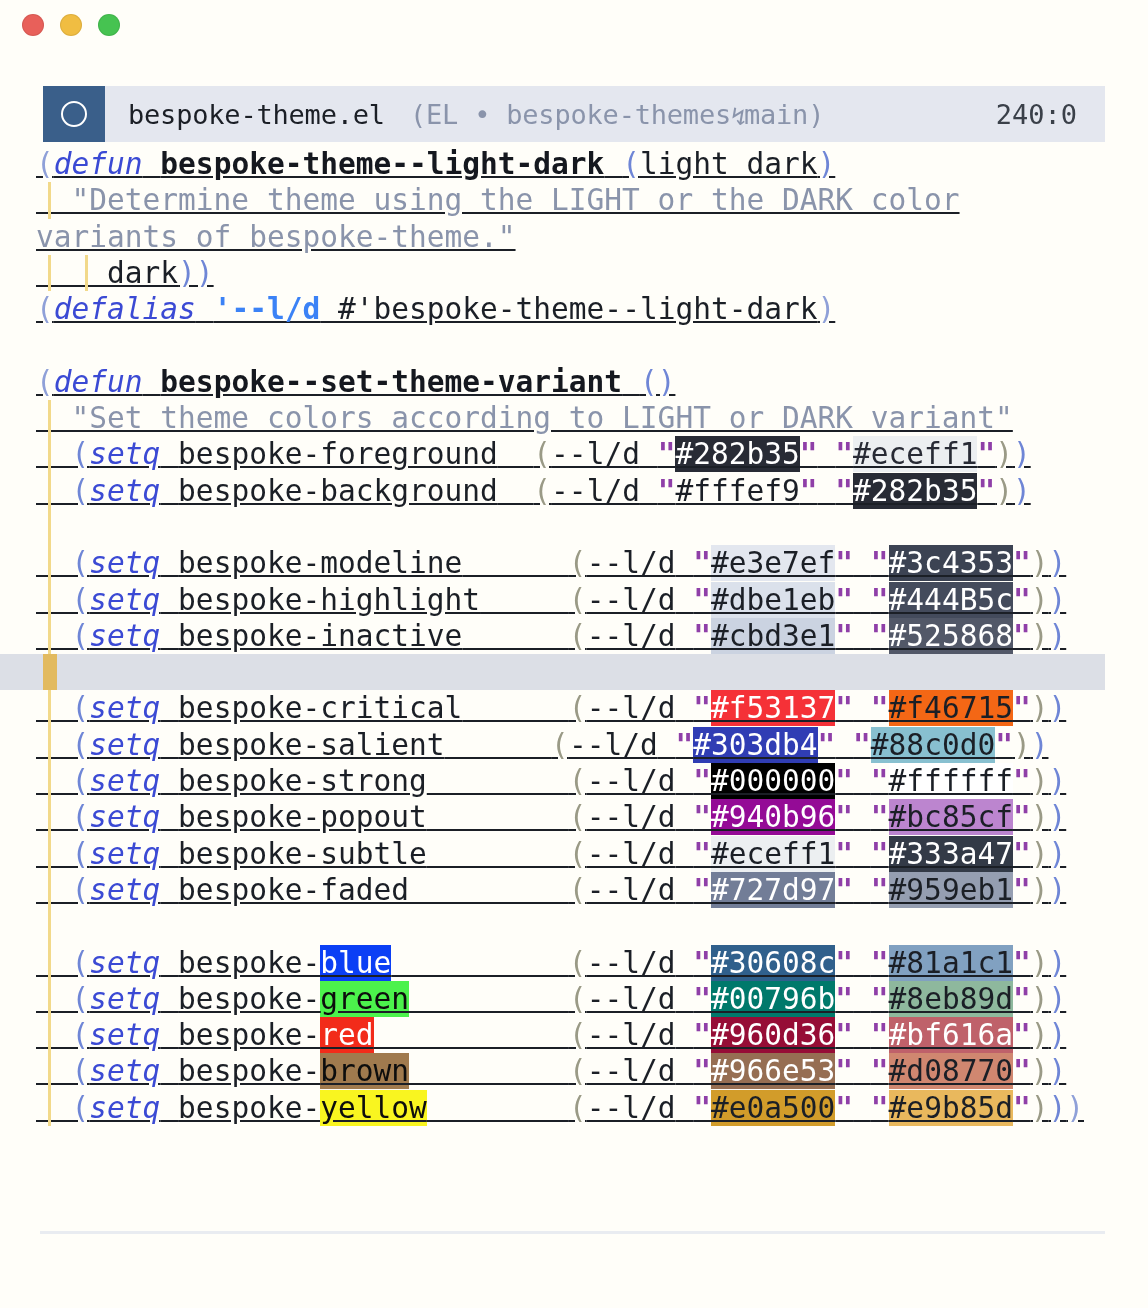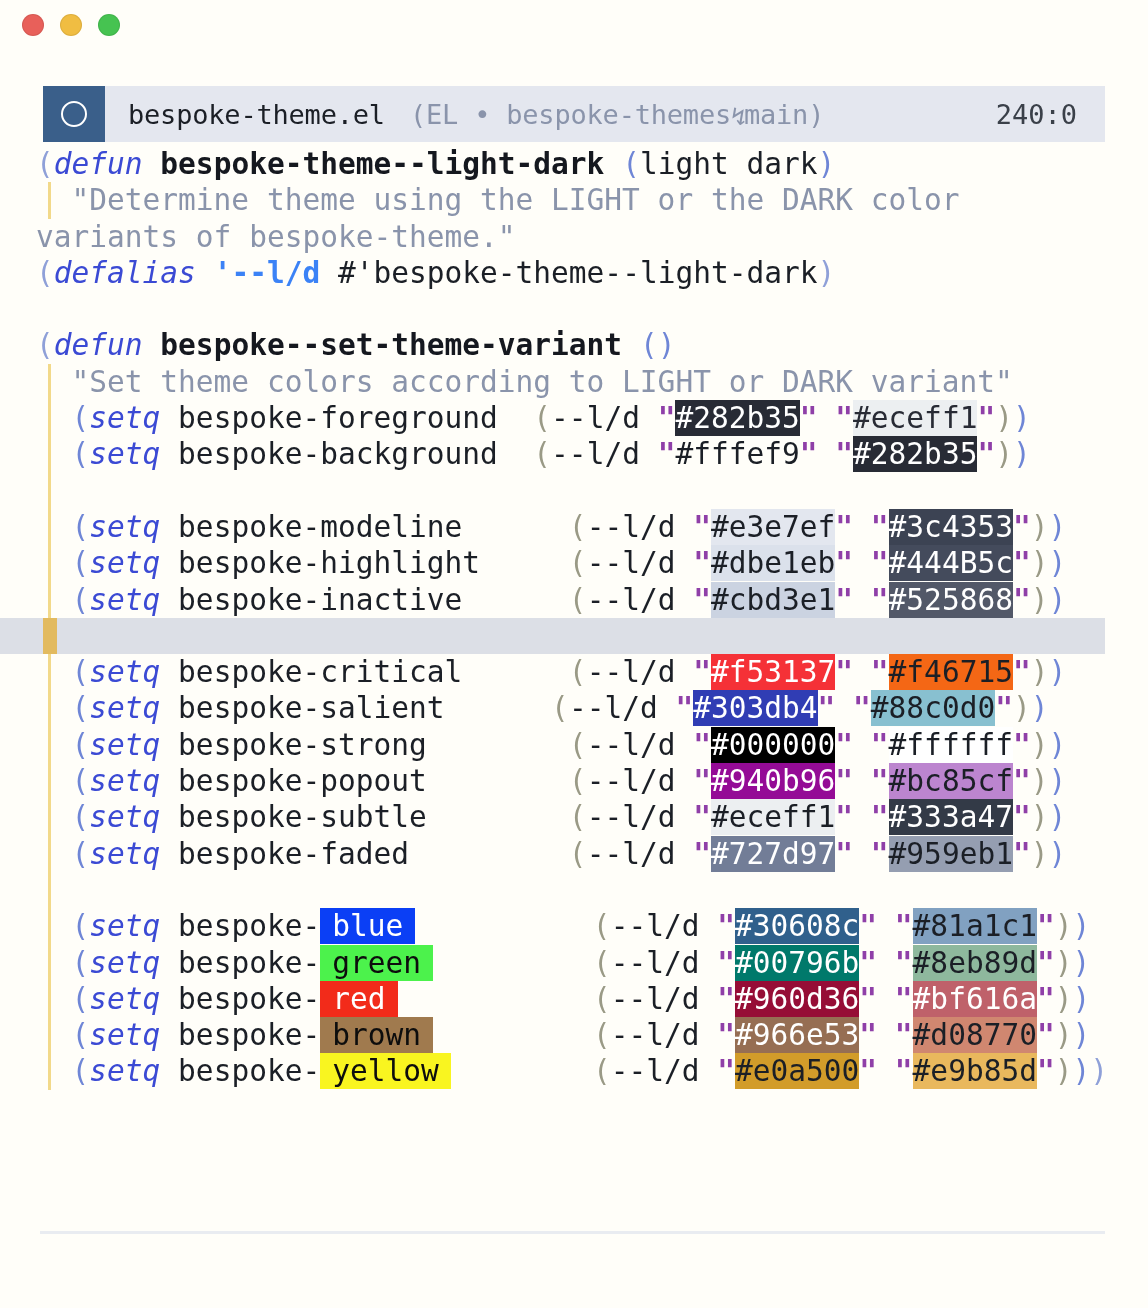--- a/index.html
+++ b/index.html
@@ -79,20 +79,21 @@
     width: 1148px; height: 1086px;
     font-size: 29.5px;
     line-height: 36.3px;
     color: #1b1f26;
   }
   .line {
     position: relative;
     height: 36.3px;
     white-space: pre;
     padding-left: 36px;
+    text-decoration: underline;
   }
   .line.current {
     background: #dcdfe6;
     width: 1105px;
   }
   
   .guide {
     position: absolute;
     width: 3px;
     background: #f2d98a;
@@ -114,21 +115,21 @@
   .p3      { color: #6f86d6; }
   .doc     { color: #8a94ab; }
   .plain   { color: #1b1f26; }
   .qt      { color: #8f3fa8; font-weight: bold; }
   .sym     { color: #3b82f6; font-weight: bold; }
 
   
   .hex { padding: 1px 0; }
 
   
-  .wchip { padding: 1px 12px; }
+  .wchip { padding: 1px 0; }
 
   
   #divider {
     position: absolute;
     left: 40px; top: 1231px;
     width: 1065px; height: 3px;
     background: #e9ecf1;
   }
 </style>
 </head>
@@ -150,20 +151,21 @@
       <span id="modeline-filename">bespoke-theme.el</span>
       <span id="modeline-meta"><span>(EL </span><span>•</span><span> bespoke-themes</span><span class="branch-glyph">↯</span><span>main</span><span>)</span></span>
     </div>
     <div id="modeline-pos">240:0</div>
   </div>
 
   <div id="buffer">
       <div class="line"><span class="p1">(</span><span class="kw">defun</span><span class="plain"> </span><span class="fname">bespoke-theme--light-dark</span><span class="plain"> </span><span class="p3">(</span><span class="plain">light dark</span><span class="p3">)</span></div>
       <div class="line"><div class="guide g1"></div><span class="doc">  "Determine theme using the LIGHT or the DARK color</span></div>
       <div class="line" style="padding-left: 36px;"><span class="doc">variants of bespoke-theme."</span></div>
+      <div class="line"><div class="guide g1"></div><div class="guide g2"></div><span class="plain">    dark</span><span class="p3">))</span></div>
       <div class="line"><span class="p1">(</span><span class="kw">defalias</span><span class="plain"> </span><span class="sym">'--l/d</span><span class="plain"> #'bespoke-theme--light-dark</span><span class="p1">)</span></div>
       <div class="line"></div>
       <div class="line"><span class="p1">(</span><span class="kw">defun</span><span class="plain"> </span><span class="fname">bespoke--set-theme-variant</span><span class="plain"> </span><span class="p3">()</span></div>
       <div class="line"><div class="guide g1"></div><span class="doc">  "Set theme colors according to LIGHT or DARK variant"</span></div>
       <div class="line"><div class="guide g1"></div><span class="p3">  (</span><span class="kw">setq</span><span class="plain"> </span><span class="plain">bespoke-foreground</span><span class="plain">  </span><span class="p2">(</span><span class="plain">--l/d</span><span class="plain"> </span><span class="qt">"</span><span class="hex" style="background:#282b35;color:#ffffff;">#282b35</span><span class="qt">"</span><span class="plain"> </span><span class="qt">"</span><span class="hex" style="background:#eceff1;color:#282b35;">#eceff1</span><span class="qt">"</span><span class="p2">)</span><span class="p3">)</span></div>
       <div class="line"><div class="guide g1"></div><span class="p3">  (</span><span class="kw">setq</span><span class="plain"> </span><span class="plain">bespoke-background</span><span class="plain">  </span><span class="p2">(</span><span class="plain">--l/d</span><span class="plain"> </span><span class="qt">"</span><span class="hex" style="background:transparent;color:#1b1f26;">#fffef9</span><span class="qt">"</span><span class="plain"> </span><span class="qt">"</span><span class="hex" style="background:#282b35;color:#ffffff;">#282b35</span><span class="qt">"</span><span class="p2">)</span><span class="p3">)</span></div>
       <div class="line"><div class="guide g1"></div></div>
       <div class="line"><div class="guide g1"></div><span class="p3">  (</span><span class="kw">setq</span><span class="plain"> </span><span class="plain">bespoke-modeline</span><span class="plain">      </span><span class="p2">(</span><span class="plain">--l/d</span><span class="plain"> </span><span class="qt">"</span><span class="hex" style="background:#e3e7ef;color:#1b1f26;">#e3e7ef</span><span class="qt">"</span><span class="plain"> </span><span class="qt">"</span><span class="hex" style="background:#3c4353;color:#ffffff;">#3c4353</span><span class="qt">"</span><span class="p2">)</span><span class="p3">)</span></div>
       <div class="line"><div class="guide g1"></div><span class="p3">  (</span><span class="kw">setq</span><span class="plain"> </span><span class="plain">bespoke-highlight</span><span class="plain">     </span><span class="p2">(</span><span class="plain">--l/d</span><span class="plain"> </span><span class="qt">"</span><span class="hex" style="background:#dbe1eb;color:#1b1f26;">#dbe1eb</span><span class="qt">"</span><span class="plain"> </span><span class="qt">"</span><span class="hex" style="background:#444B5c;color:#ffffff;">#444B5c</span><span class="qt">"</span><span class="p2">)</span><span class="p3">)</span></div>
       <div class="line"><div class="guide g1"></div><span class="p3">  (</span><span class="kw">setq</span><span class="plain"> </span><span class="plain">bespoke-inactive</span><span class="plain">      </span><span class="p2">(</span><span class="plain">--l/d</span><span class="plain"> </span><span class="qt">"</span><span class="hex" style="background:#cbd3e1;color:#1b1f26;">#cbd3e1</span><span class="qt">"</span><span class="plain"> </span><span class="qt">"</span><span class="hex" style="background:#525868;color:#ffffff;">#525868</span><span class="qt">"</span><span class="p2">)</span><span class="p3">)</span></div>

